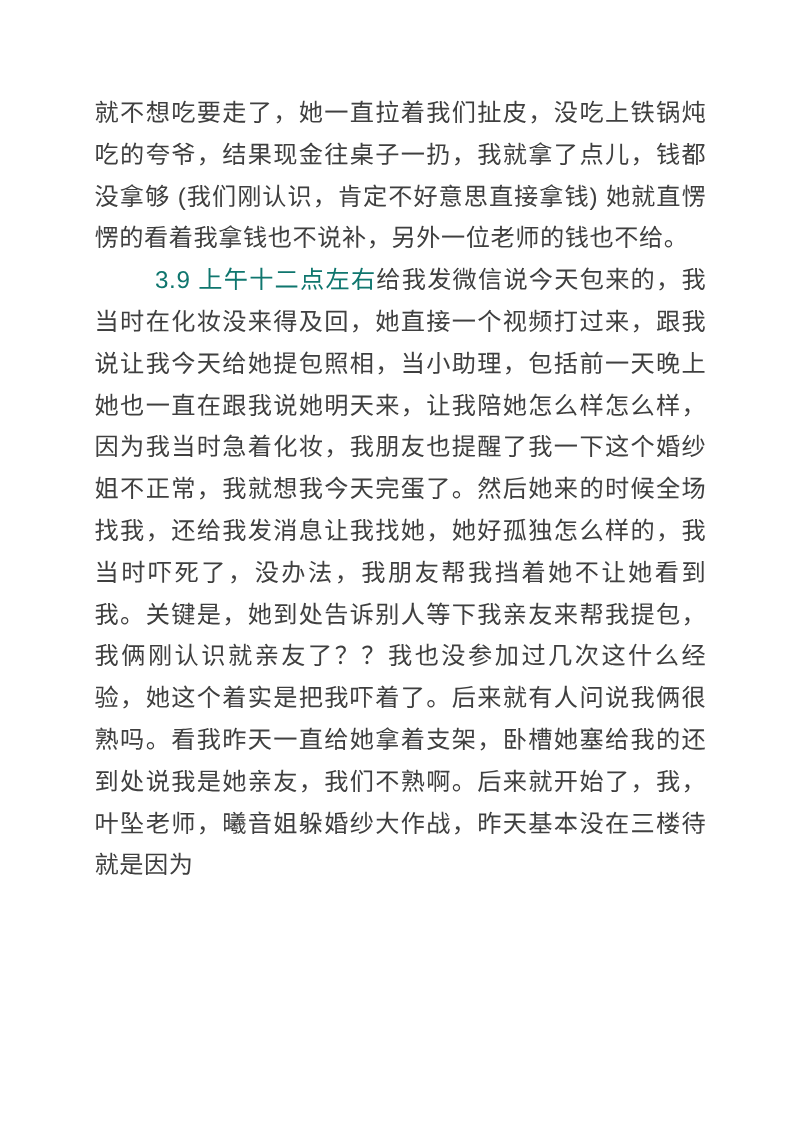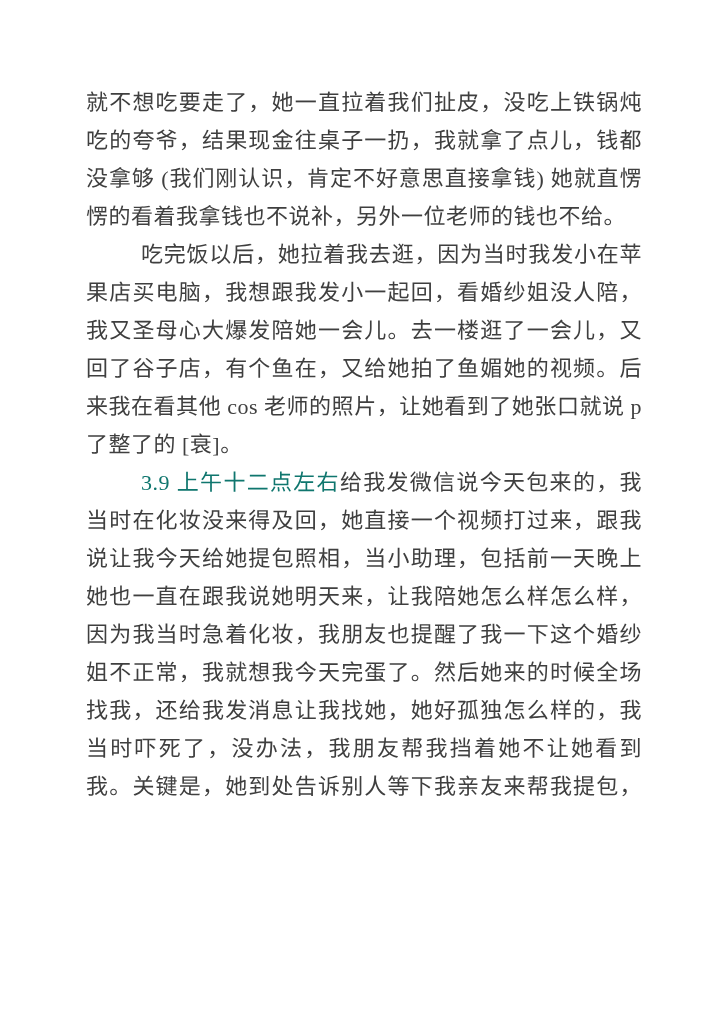--- a/index.html
+++ b/index.html
@@ -6,21 +6,21 @@
     margin: 0;
     padding: 0;
     background: #ffffff;
   }
   .page {
     position: relative;
     width: 724px;
     height: 808px;
     background: #ffffff;
     overflow: hidden;
-    font-family: Liberation Serif, serif;
+    font-family: Liberation Sans, sans-serif;
   }
   .text-block {
     position: absolute;
     left: 86px;
     top: 84px;
     width: 556px;
     font-size: 22px;
     line-height: 38px;
     color: #3f3f3f;
     text-align: justify;
@@ -44,17 +44,16 @@
     height: 12px;
     background: #f7f9fc;
   }
 </style>
 </head>
 <body>
 
 <div class="page">
   <div class="text-block">
     <p class="para no-indent">就不想吃要走了，她一直拉着我们扯皮，没吃上铁锅炖吃的夸爷，结果现金往桌子一扔，我就拿了点儿，钱都没拿够 (我们刚认识，肯定不好意思直接拿钱) 她就直愣愣的看着我拿钱也不说补，另外一位老师的钱也不给。</p>
-    <p class="para">吃完饭以后，她拉着我去逛，因为当时我发小在苹果店买电脑，我想跟我发小一起回，看婚纱姐没人陪，我又圣母心大爆发陪她一会儿。去一楼逛了一会儿，又回了谷子店，有个鱼在，又给她拍了鱼媚她的视频。后来我在看其他 cos 老师的照片，让她看到了她张口就说 p 了整了的 [衰]。</p>
     <p class="para"><span class="highlight-blue">3.9 上午十二点左右</span><span>给我发微信说今天包来的，我当时在化妆没来得及回，她直接一个视频打过来，跟我说让我今天给她提包照相，当小助理，包括前一天晚上她也一直在跟我说她明天来，让我陪她怎么样怎么样，因为我当时急着化妆，我朋友也提醒了我一下这个婚纱姐不正常，我就想我今天完蛋了。然后她来的时候全场找我，还给我发消息让我找她，她好孤独怎么样的，我当时吓死了，没办法，我朋友帮我挡着她不让她看到我。关键是，她到处告诉别人等下我亲友来帮我提包，我俩刚认识就亲友了？？我也没参加过几次这什么经验，她这个着实是把我吓着了。后来就有人问说我俩很熟吗。看我昨天一直给她拿着支架，卧槽她塞给我的还到处说我是她亲友，我们不熟啊。后来就开始了，我，叶坠老师，曦音姐躲婚纱大作战，昨天基本没在三楼待就是因为</span></p>
   </div>
   <div class="bottom-artifact"></div>
 </div>
 
 </body></html>

